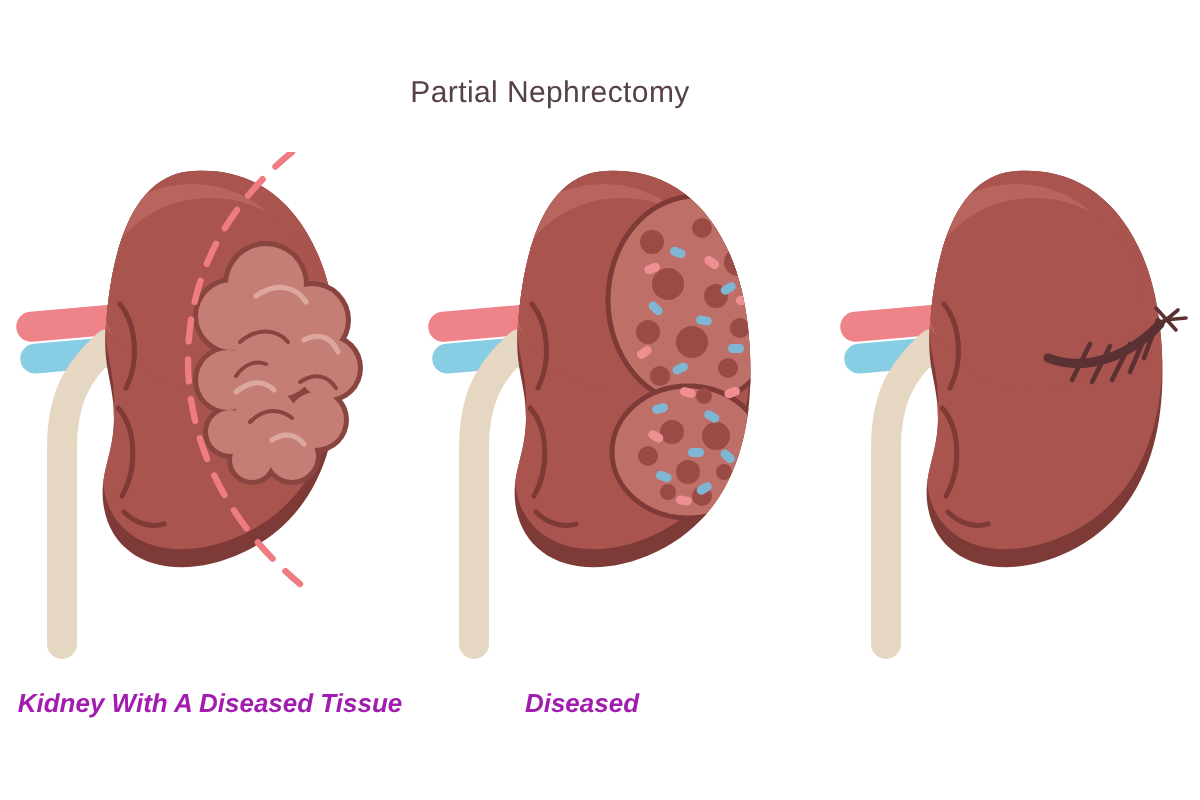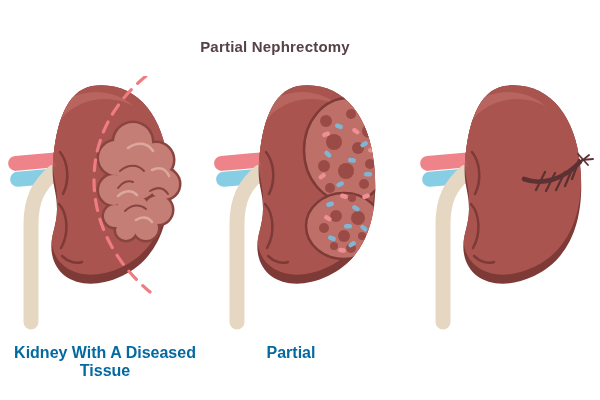--- a/index.html
+++ b/index.html
@@ -7,43 +7,44 @@
   .canvas {
     position: relative;
     width: 600px; height: 400px;
     background: #ffffff;
     overflow: hidden;
   }
   .title {
     position: absolute;
     top: 38px; left: 0; width: 550px;
     text-align: center;
-    font-size: 15px; font-weight: 700;
+    font-size: 15px; font-weight: 400;
     color: #564245;
     letter-spacing: 0.2px;
   }
   .figures-row {
     position: absolute;
     top: 76px; left: 0;
     width: 600px;
     display: flex;
   }
   .figure-col { width: 200px; height: 258px; position: relative; }
   .figure-col svg { display: block; width: 200px; height: 258px; }
   .captions-row {
     position: absolute;
     top: 344px; left: 0;
     width: 600px;
     display: flex;
   }
   .caption {
     width: 200px;
     text-align: center;
-    font-size: 16px; font-weight: 700;
-    color: #0369a1;
+    font-size: 13px; font-weight: 700;
+    color: #a21caf;
+    font-style: italic;
   }
   .caption.c1 { transform: translateX(5px); }
   .caption.c3 { transform: translateX(-9px); }
 </style>
 </head>
 <body>
 
 <div class="canvas">
 
   <svg width="0" height="0" style="position:absolute" aria-hidden="true">
@@ -201,16 +202,16 @@
             </g>
           </g>
         </g>
       </svg>
     </div>
 
   </div>
 
   <div class="captions-row">
     <div class="caption c1">Kidney With A Diseased Tissue</div>
-    <div class="caption c3">Partial</div>
+    <div class="caption c3">Diseased</div>
   </div>
 
 </div>
 
 </body></html>

